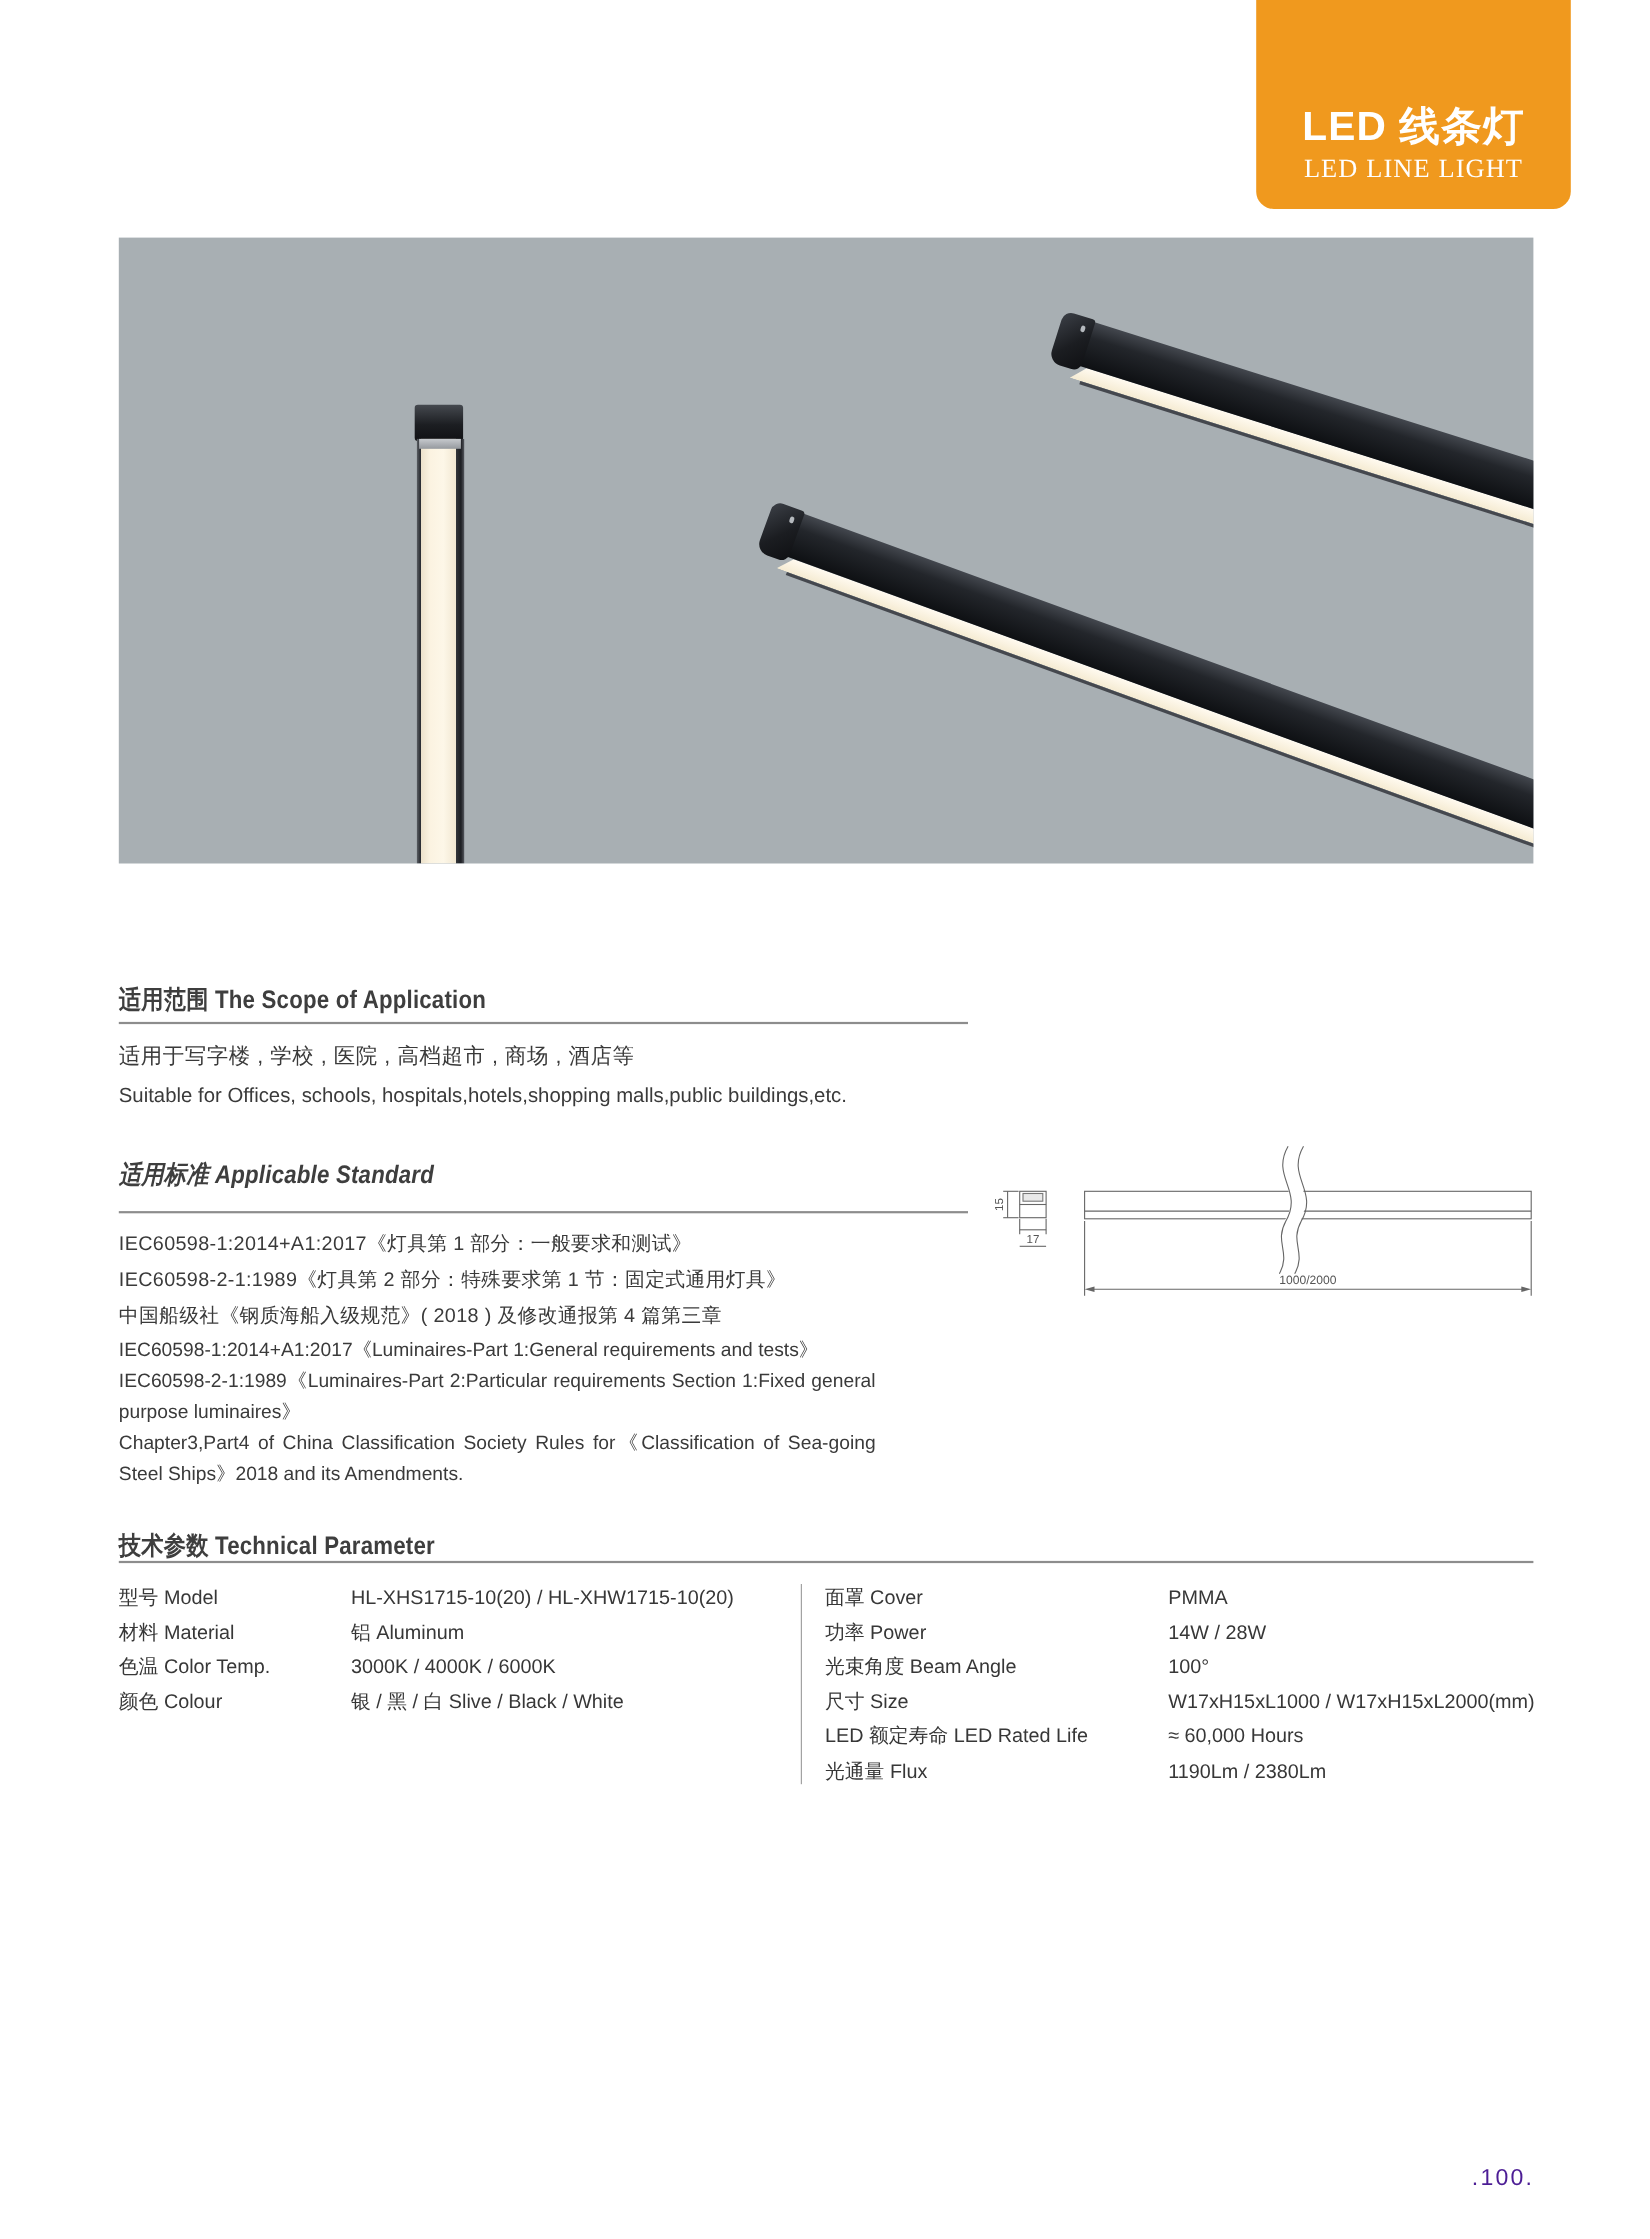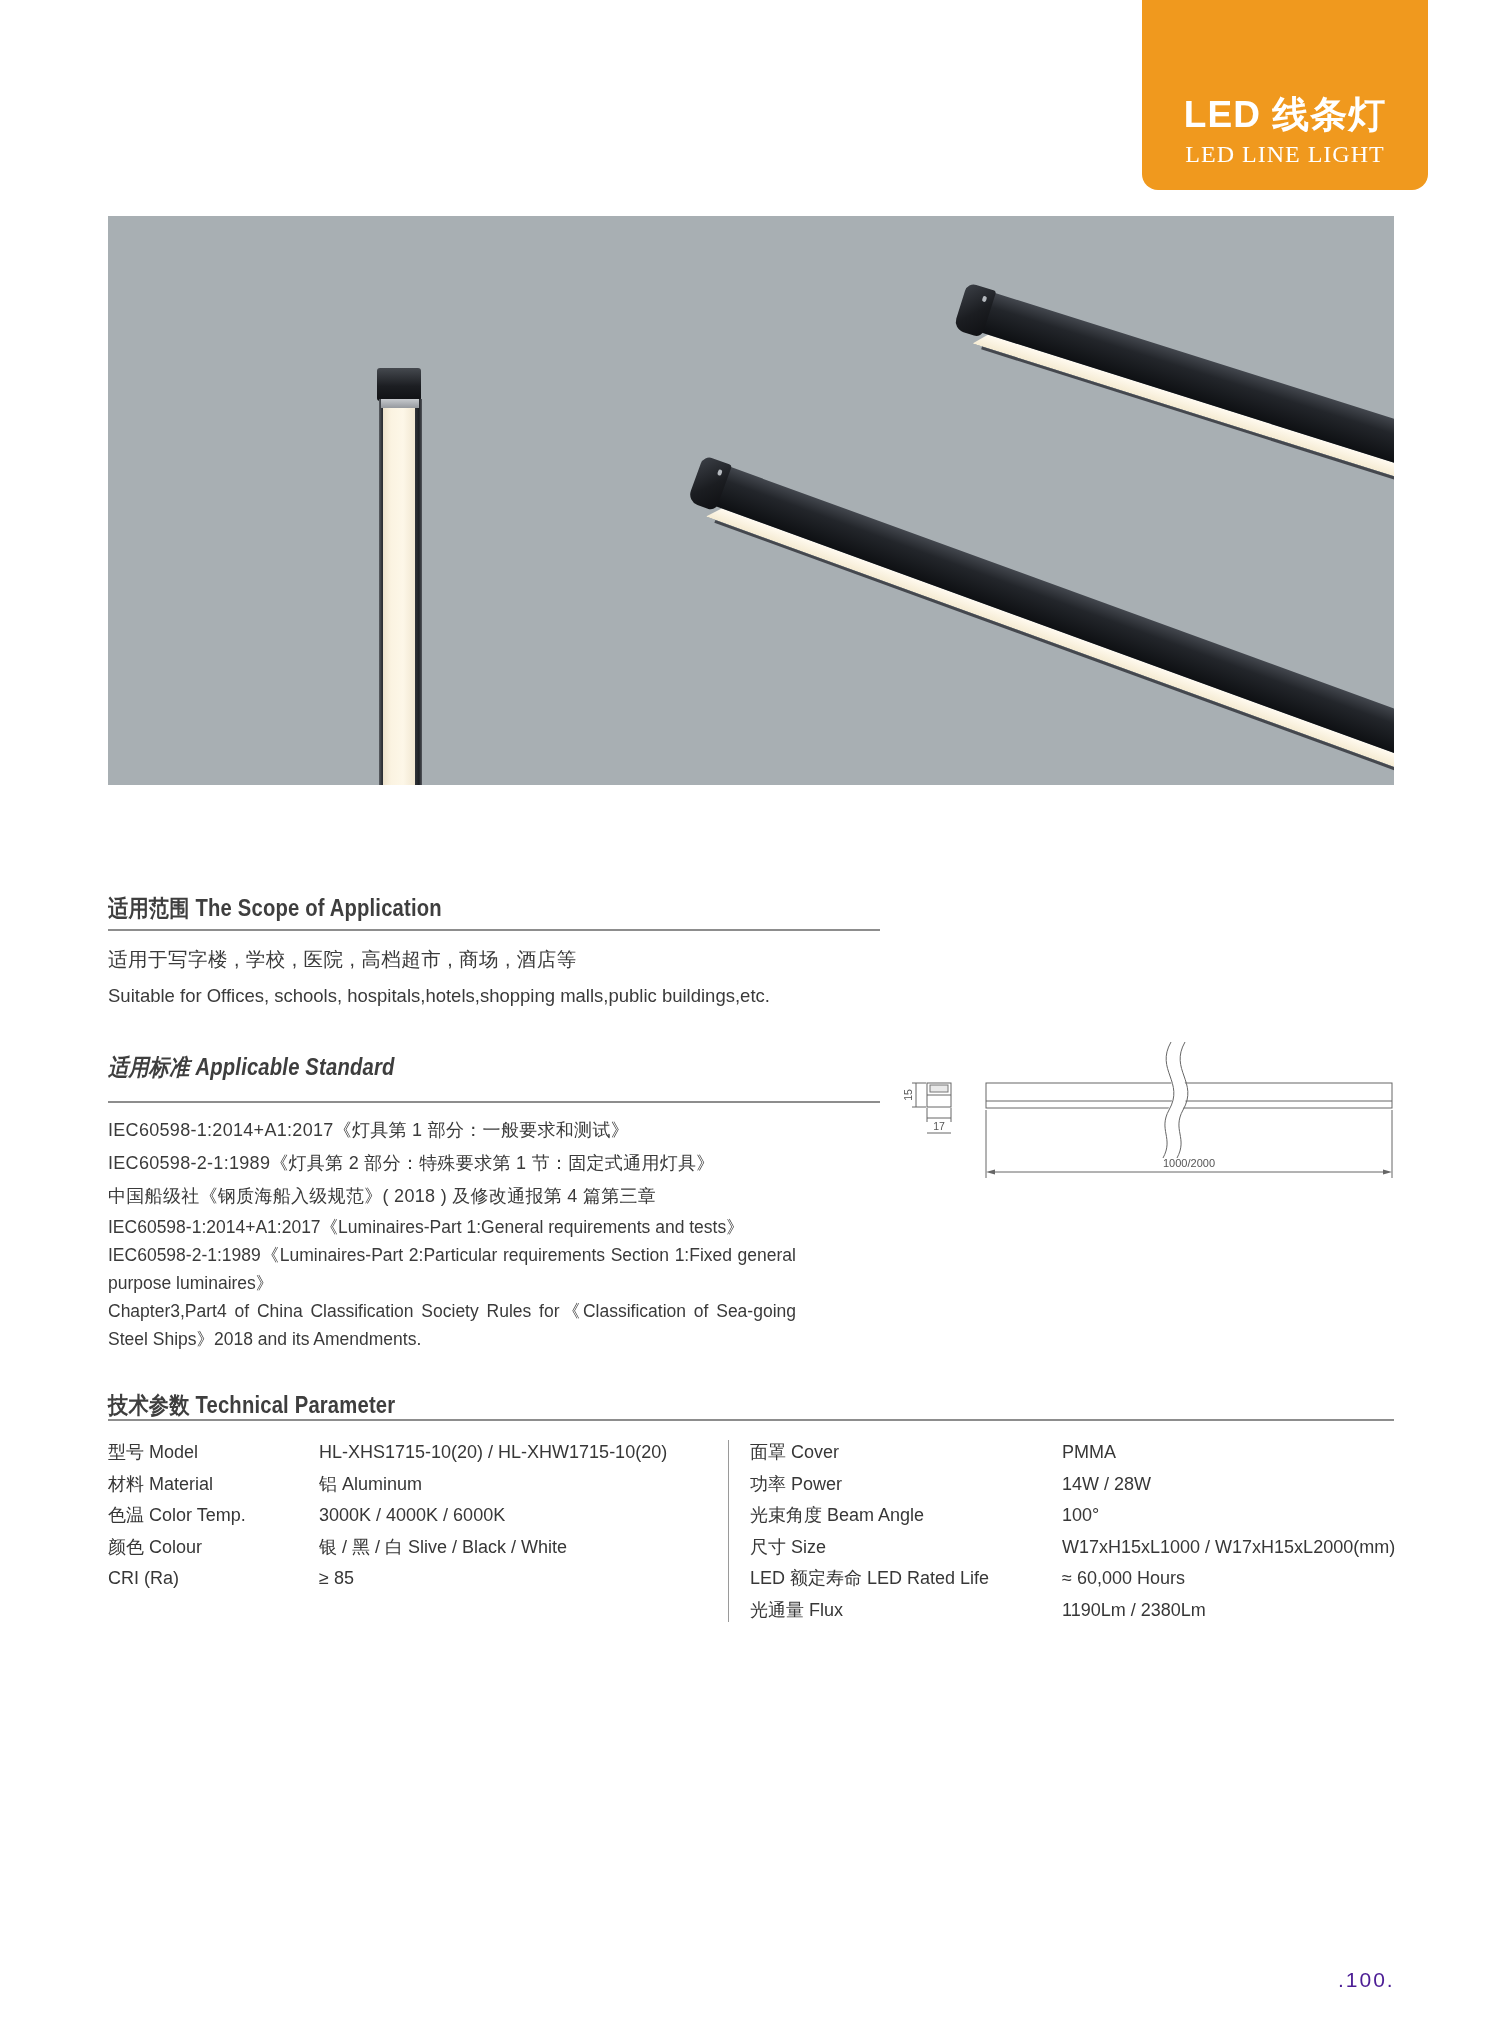--- a/index.html
+++ b/index.html
@@ -168,24 +168,20 @@
           <div class="pvalue">铝 Aluminum</div>
         </div>
       <div class="prow">
           <div class="plabel">色温 Color Temp.</div>
           <div class="pvalue">3000K / 4000K / 6000K</div>
         </div>
       <div class="prow">
           <div class="plabel">颜色 Colour</div>
           <div class="pvalue">银 / 黑 / 白  Slive / Black / White</div>
         </div>
-      <div class="prow">
-          <div class="plabel">CRI (Ra)</div>
-          <div class="pvalue">≥ 85</div>
-        </div>
     </div>
     <div class="pdivider"></div>
     <div class="pgroup right">
       <div class="prow">
           <div class="plabel">面罩 Cover</div>
           <div class="pvalue">PMMA</div>
         </div>
       <div class="prow">
           <div class="plabel">功率 Power</div>
           <div class="pvalue">14W / 28W</div>

